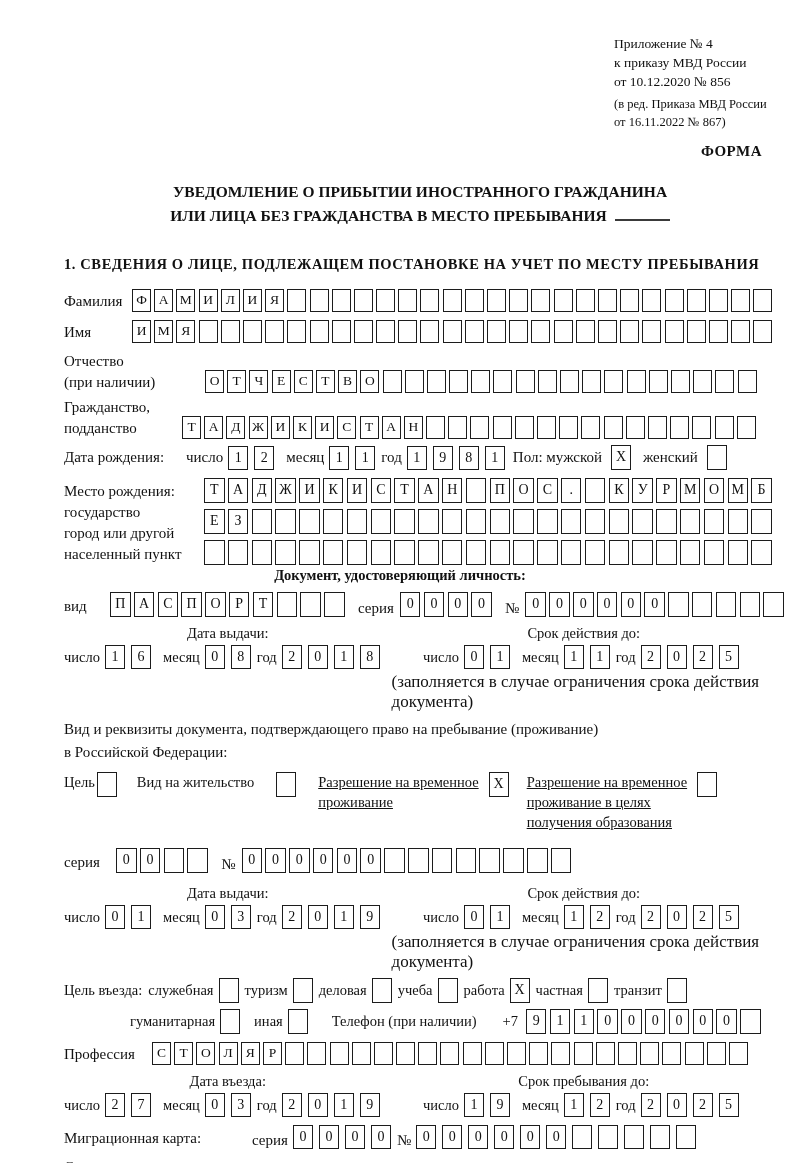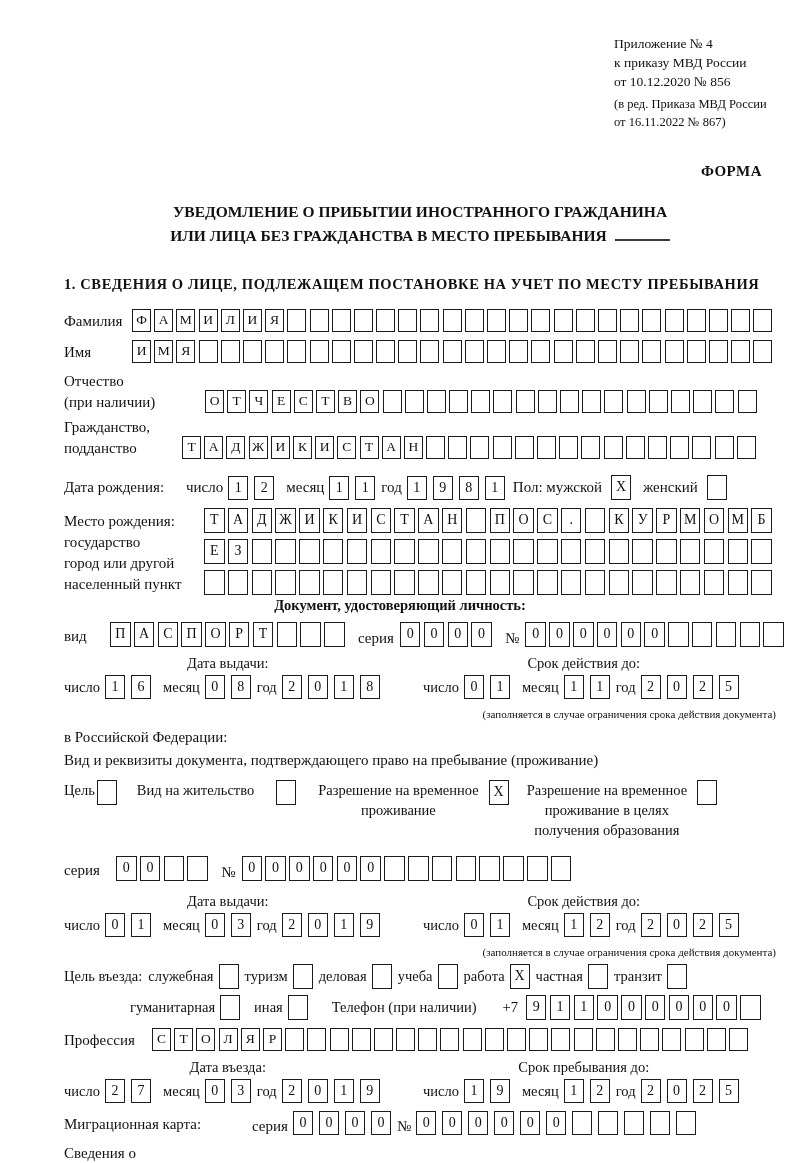--- a/index.html
+++ b/index.html
@@ -2,21 +2,21 @@
 <html><head>
 <meta charset="utf-8">
 <style>
   html,body{margin:0;padding:0;background:#ffffff;}
   body{width:800px;height:1163px;overflow:hidden;font-family:"Liberation Serif",serif;color:#111;}
   .page{box-sizing:border-box;width:800px;height:1163px;padding:34px 24px 0 64px;}
   .pre{white-space:pre-line;}
   
   .annex{margin-left:550px;width:190px;font-size:13.5px;line-height:19px;}
   .annex .note{font-size:12.5px;line-height:18px;margin-top:4px;}
-  .forma{text-align:right;padding-right:14px;font-weight:bold;font-size:15px;letter-spacing:.5px;margin-top:32px;}
+  .forma{text-align:right;padding-right:14px;font-weight:bold;font-size:15px;letter-spacing:.5px;margin-top:12px;}
   .title{text-align:center;font-weight:bold;font-size:15.5px;line-height:24px;margin-top:20px;}
   .blank{display:inline-block;width:55px;border-bottom:2px solid #3a3a3a;height:14px;margin-left:8px;}
   .sec{font-weight:bold;font-size:14.5px;letter-spacing:.6px;margin-top:28px;margin-bottom:16px;}
   
   .frow{display:flex;align-items:flex-end;margin-bottom:8px;font-size:15px;}
   .lbl{flex:none;line-height:21px;}
   .cells{display:flex;flex:none;}
   .cell{box-sizing:border-box;flex:none;border:1.6px solid #1c1c1c;background:#fff;text-align:center;font-family:"Liberation Serif",serif;color:#111;}
   .cell.s{width:19px;height:23px;margin-right:3.2px;font-size:13.5px;line-height:20px;}
   .cell.m{width:20.5px;height:25px;margin-right:3.3px;font-size:14px;line-height:22px;}
@@ -25,28 +25,28 @@
   .chk{box-sizing:border-box;display:inline-block;flex:none;width:20px;height:25px;border:1.6px solid #1c1c1c;text-align:center;font-size:14px;line-height:22px;margin:0 4px;}
   .inlbl{flex:none;margin:2px 6px 0 10px;font-size:15px;}
   
   .split{display:flex;margin-bottom:6px;}
   .half-l{width:46%;}
   .half-r{width:54%;}
   .date-head{text-align:center;font-size:14.5px;margin-bottom:3px;}
   .date-line{display:flex;align-items:center;font-size:14.5px;}
   .dl{flex:none;margin-right:5px;}
   .dl2{flex:none;margin:0 5px 0 6px;}
-  .small-note{font-size:11px;text-align:right;margin-top:9px;}
+  .small-note{font-size:17px;text-align:left;margin-top:3px;}
   .dochead{text-align:center;font-weight:bold;font-size:14.5px;margin:2px 40px 8px 0;}
   .intro{font-size:15px;line-height:23px;}
   
   .opts{display:flex;align-items:flex-start;font-size:14.5px;margin:8px 0 16px 0;}
   .opt{display:flex;align-items:flex-start;}
   .olbl{line-height:20px;}
-  .olbl.ctr{text-align:center;}
+  .olbl.ctr{text-decoration:underline;}
   .opts .chk{margin-top:0;}
   
   .pitem{display:flex;align-items:center;}
   .pitem .chk{margin:0 6px 0 5px;}
   .purpose{align-items:center;}
   .repcol{display:flex;flex-direction:column;}
 </style>
 </head>
 <body>
 
@@ -164,21 +164,21 @@
         <span class="cell s"></span>
         <span class="cell s"></span>
         <span class="cell s"></span>
         <span class="cell s"></span>
         <span class="cell s"></span>
         <span class="cell s"></span>
         <span class="cell s"></span>
       </span>
   </div>
 
-  <div class="frow" style="margin-bottom:16px">
+  <div class="frow" style="margin-bottom:6px">
     <span class="lbl pre" style="width:118px">Гражданство,
 подданство</span>
     <span class="cells">
         <span class="cell s">Т</span>
         <span class="cell s">А</span>
         <span class="cell s">Д</span>
         <span class="cell s">Ж</span>
         <span class="cell s">И</span>
         <span class="cell s">К</span>
         <span class="cell s">И</span>
@@ -396,22 +396,22 @@
             <span class="cell d">2</span>
             <span class="cell d">0</span>
             <span class="cell d">2</span>
             <span class="cell d">5</span>
           </span>
       </div>
       <div class="small-note">(заполняется в случае ограничения срока действия документа)</div>
     </div>
   </div>
 
+  <div class="intro">Вид и реквизиты документа, подтверждающего право на пребывание (проживание)</div>
   <div class="intro">в Российской Федерации:</div>
-  <div class="intro">Вид и реквизиты документа, подтверждающего право на пребывание (проживание)</div>
 
   <div class="opts">
     <span class="opt">
       <span class="olbl">Цель</span>
       <span class="chk" style="margin-left:2px"></span>
     </span>
     <span class="opt" style="margin-left:16px">
       <span class="olbl">Вид на жительство</span>
       <span class="chk" style="margin-left:22px"></span>
     </span>

